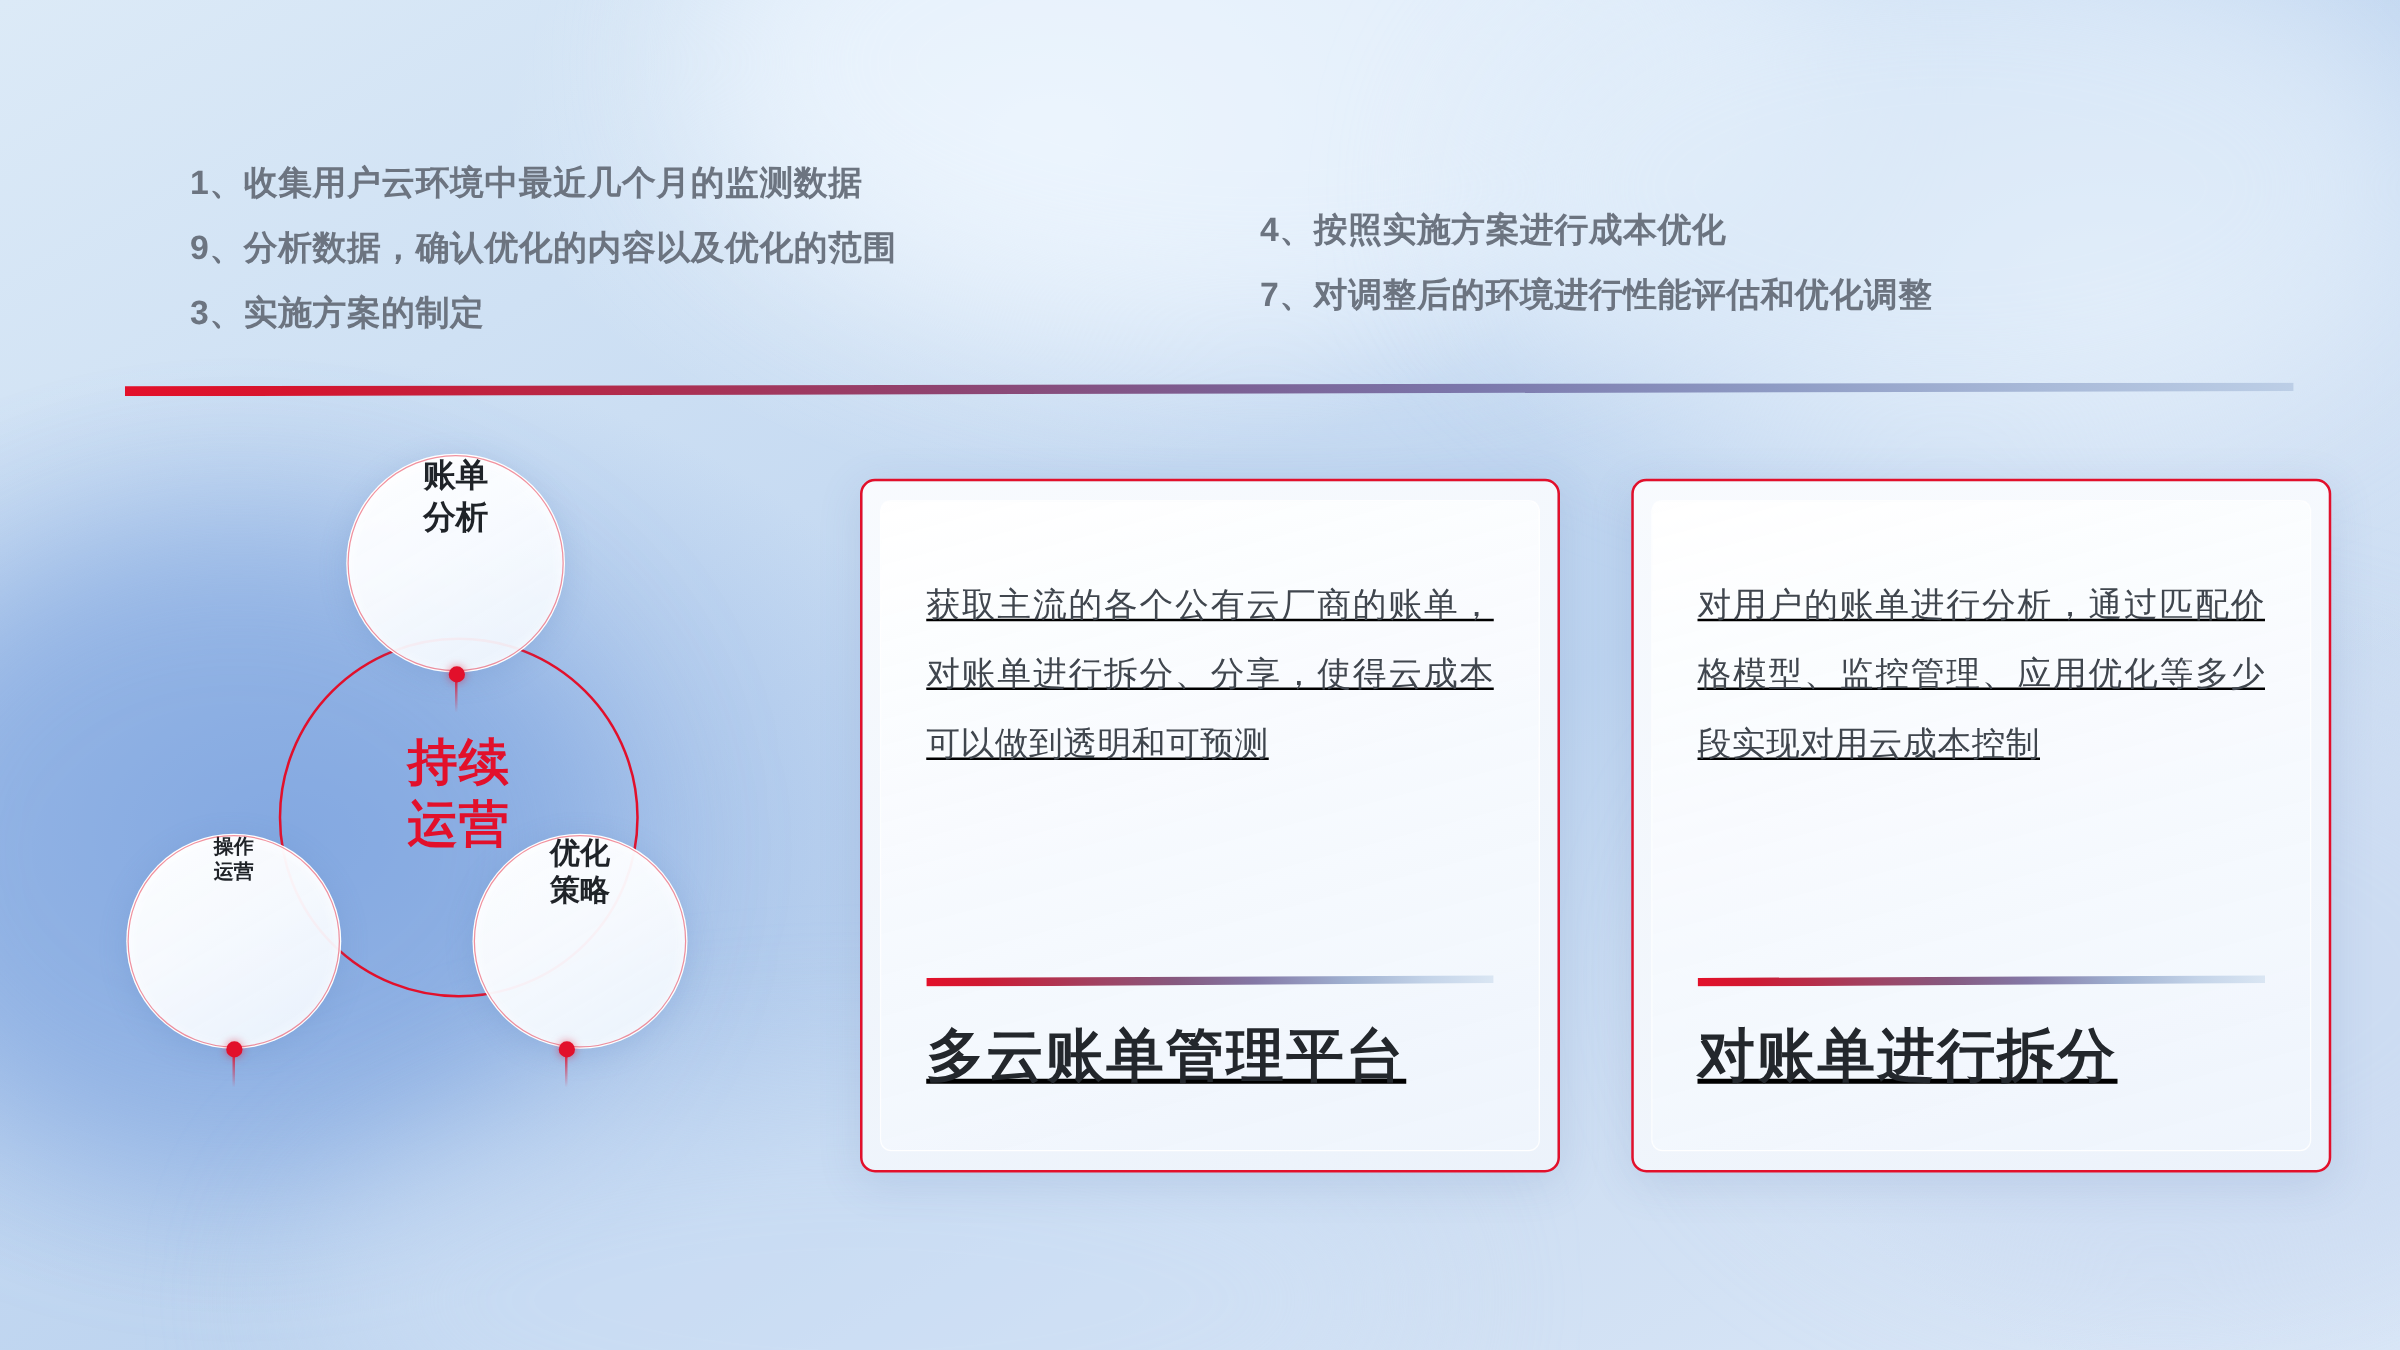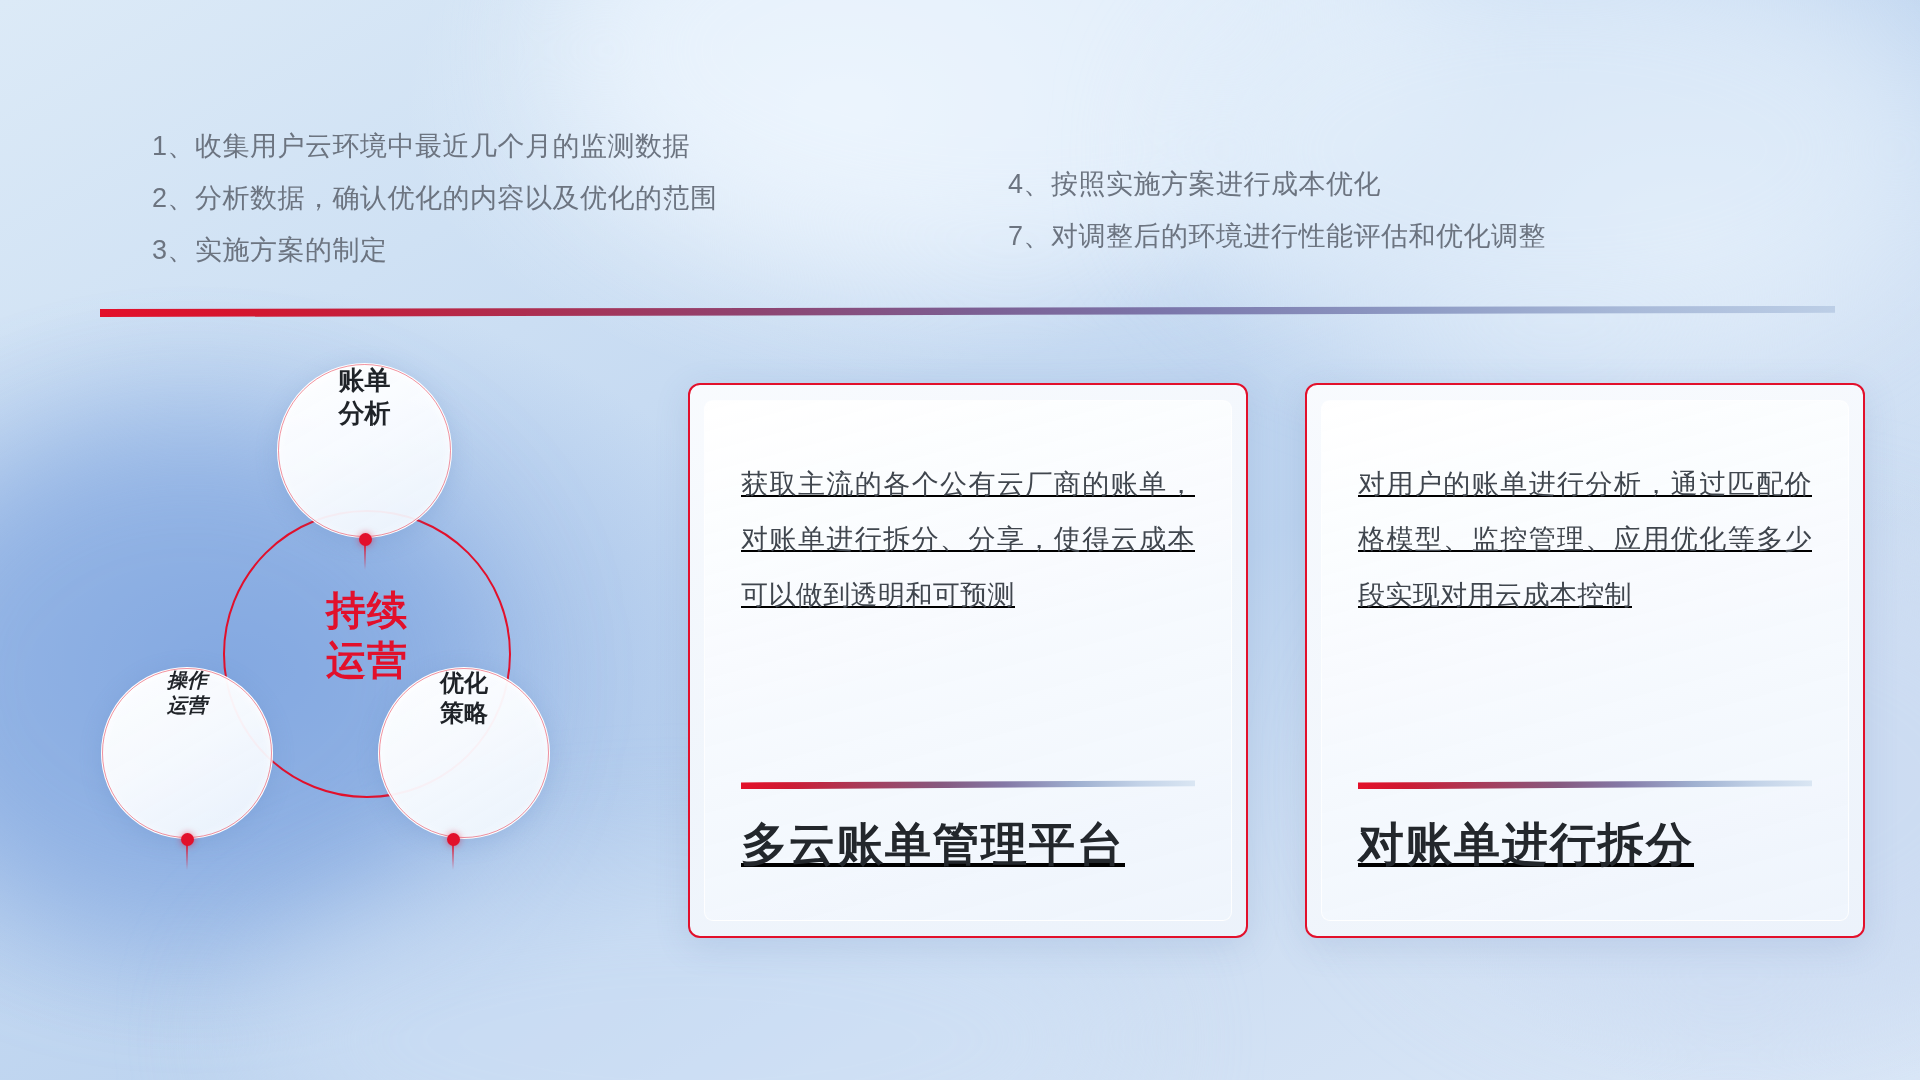--- a/index.html
+++ b/index.html
@@ -36,21 +36,21 @@
   .bullets {
     position: absolute;
     color: #6c7480;
     font-size: 27px;
     line-height: 1.0;
     letter-spacing: 0.5px;
     white-space: nowrap;
   }
   .bullets.left  { left: 152px; top: 120px; }
   .bullets.right { left: 1008px; top: 158px; }
-  .bullets .row { height: 52px; display: flex; align-items: center; }
+  .bullets .row { height: 52px; display: flex; align-items: center; font-weight: bold; }
 
   
   .divider {
     position: absolute;
     left: 100px;
     top: 306px;
     width: 1735px;
     height: 11px;
   }
   .divider .bar {
@@ -84,21 +84,21 @@
     align-items: center;
     justify-content: flex-start;
     color: #1f2328;
     font-weight: 700;
     line-height: 1.26;
     text-align: center;
   }
   .node span { display: block; }
 
   .node.top    { left: 182px; top: 13px;  width: 175px; height: 175px; font-size: 26px; }
-  .node.left   { left: 6px;   top: 317px; width: 172px; height: 172px; font-size: 20px; font-style: italic; }
+  .node.left   { left: 6px;   top: 317px; width: 172px; height: 172px; font-size: 16px; }
   .node.right  { left: 283px; top: 317px; width: 172px; height: 172px; font-size: 24px; }
 
   .node::after {
     content: "";
     position: absolute;
     left: 0; top: 0; right: 0; bottom: 0;
     border-radius: 50%;
     border: 1.6px solid rgba(226,16,43,0.45);
     pointer-events: none;
   }
@@ -197,21 +197,21 @@
 <div id="stage">
 
   <div class="blob b1"></div>
   <div class="blob b2"></div>
   <div class="blob b3"></div>
   <div class="blob b4"></div>
   <div class="blob b5"></div>
 
   <div class="bullets left">
     <div class="row">1、收集用户云环境中最近几个月的监测数据</div>
-    <div class="row">2、分析数据，确认优化的内容以及优化的范围</div>
+    <div class="row">9、分析数据，确认优化的内容以及优化的范围</div>
     <div class="row">3、实施方案的制定</div>
   </div>
 
   <div class="bullets right">
     <div class="row">4、按照实施方案进行成本优化</div>
     <div class="row">7、对调整后的环境进行性能评估和优化调整</div>
   </div>
 
   <div class="divider">
     <div class="bar"></div>

